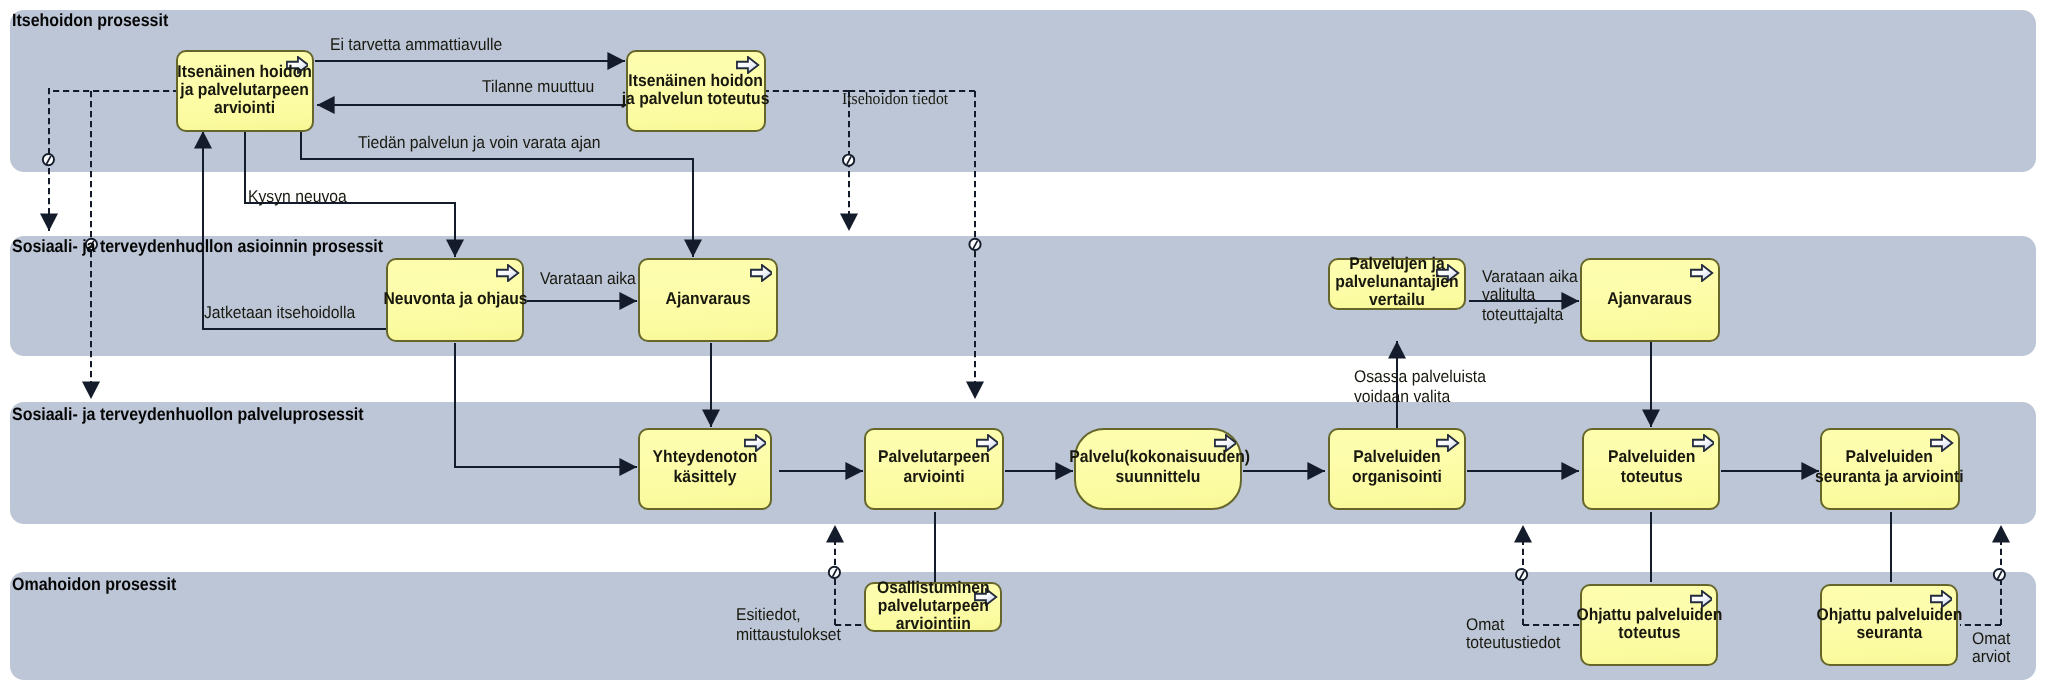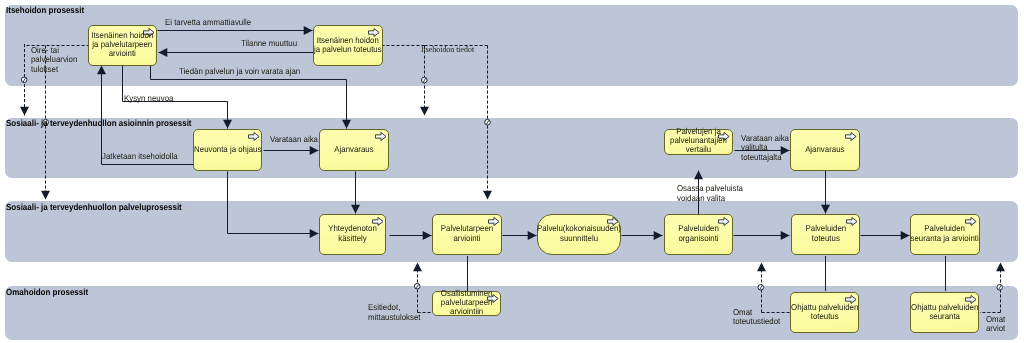--- a/index.html
+++ b/index.html
@@ -7,21 +7,21 @@
   body{width:1024px;height:343px;overflow:hidden;
        font-family:"Liberation Sans","DejaVu Sans",sans-serif;
        -webkit-font-smoothing:antialiased;text-rendering:geometricPrecision;}
   #stage{position:relative;width:1024px;height:343px;background:#ffffff;padding-left:47px;}
   .band{position:absolute;background:#bcc6d6;border-radius:7px;}
   .band-label{position:absolute;font-weight:bold;font-size:8.9px;line-height:10px;
               color:#050505;white-space:nowrap;transform:scaleX(0.90);transform-origin:left top;}
   .node{position:absolute;box-sizing:border-box;border:1px solid #66662b;border-radius:5px;
         background:linear-gradient(177deg,#fdfdad 0%,#fdfdae 28%,#fcfca5 62%,#fafa9e 86%,#f7f795 100%);}
   .node .lbl{position:absolute;left:-7px;right:-7px;top:50%;transform:translateY(-50.0%) translateY(-0.6px);
-        text-align:center;font-size:8.5px;line-height:9.3px;color:#18180f;white-space:nowrap;}
+        text-align:center;font-size:8.5px;line-height:9.3px;color:#18180f;white-space:nowrap;font-weight:bold;}
   .node .lbl i{font-style:normal;display:block;transform:scaleX(0.925);}
   .ico{position:absolute;right:1.8px;top:2.1px;width:11.6px;height:9px;}
   svg.ov{position:absolute;left:0;top:0;width:1024px;height:343px;overflow:visible;}
   .el{position:absolute;font-size:8.5px;line-height:9.5px;color:#18180f;white-space:nowrap;}
   .el i{font-style:normal;display:block;transform:scaleX(0.925);transform-origin:left top;}
 </style>
 </head>
 <body>
 
 <div id="stage">
@@ -283,25 +283,20 @@
     </div>
   <div class="el" style="left:740.7px;top:133.9px;">
       <i>Varataan aika</i>
       <i>valitulta</i>
       <i>toteuttajalta</i>
     </div>
   <div class="el" style="left:677.4px;top:184.3px;">
       <i>Osassa palveluista</i>
       <i>voidaan valita</i>
     </div>
-  <div class="el" style="left:31.1px;top:45.5px;">
-      <i>Oire- tai</i>
-      <i>palveluarvion</i>
-      <i>tulokset</i>
-    </div>
   <div class="el" style="left:421px;top:45.2px;font-family:Liberation Serif, serif;">
       <i>Itsehoidon tiedot</i>
     </div>
   <div class="el" style="left:368px;top:303.1px;">
       <i>Esitiedot,</i>
       <i>mittaustulokset</i>
     </div>
   <div class="el" style="left:733.3px;top:307.6px;">
       <i>Omat</i>
       <i>toteutustiedot</i>

